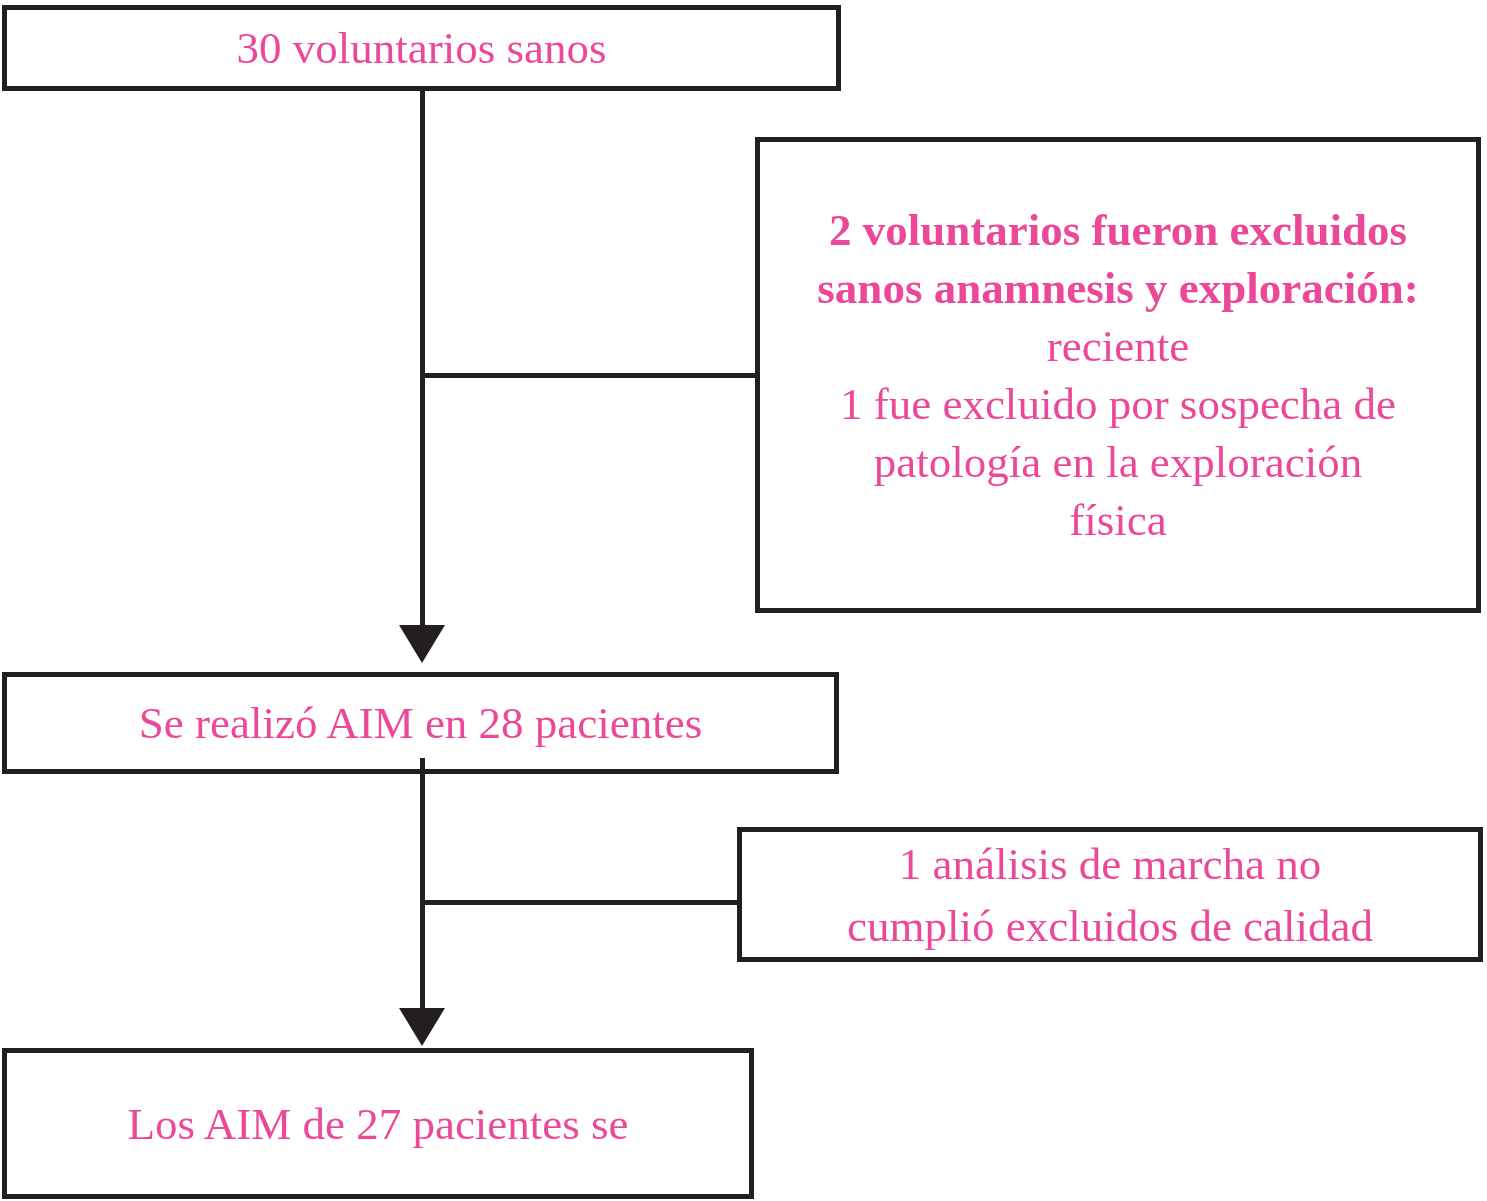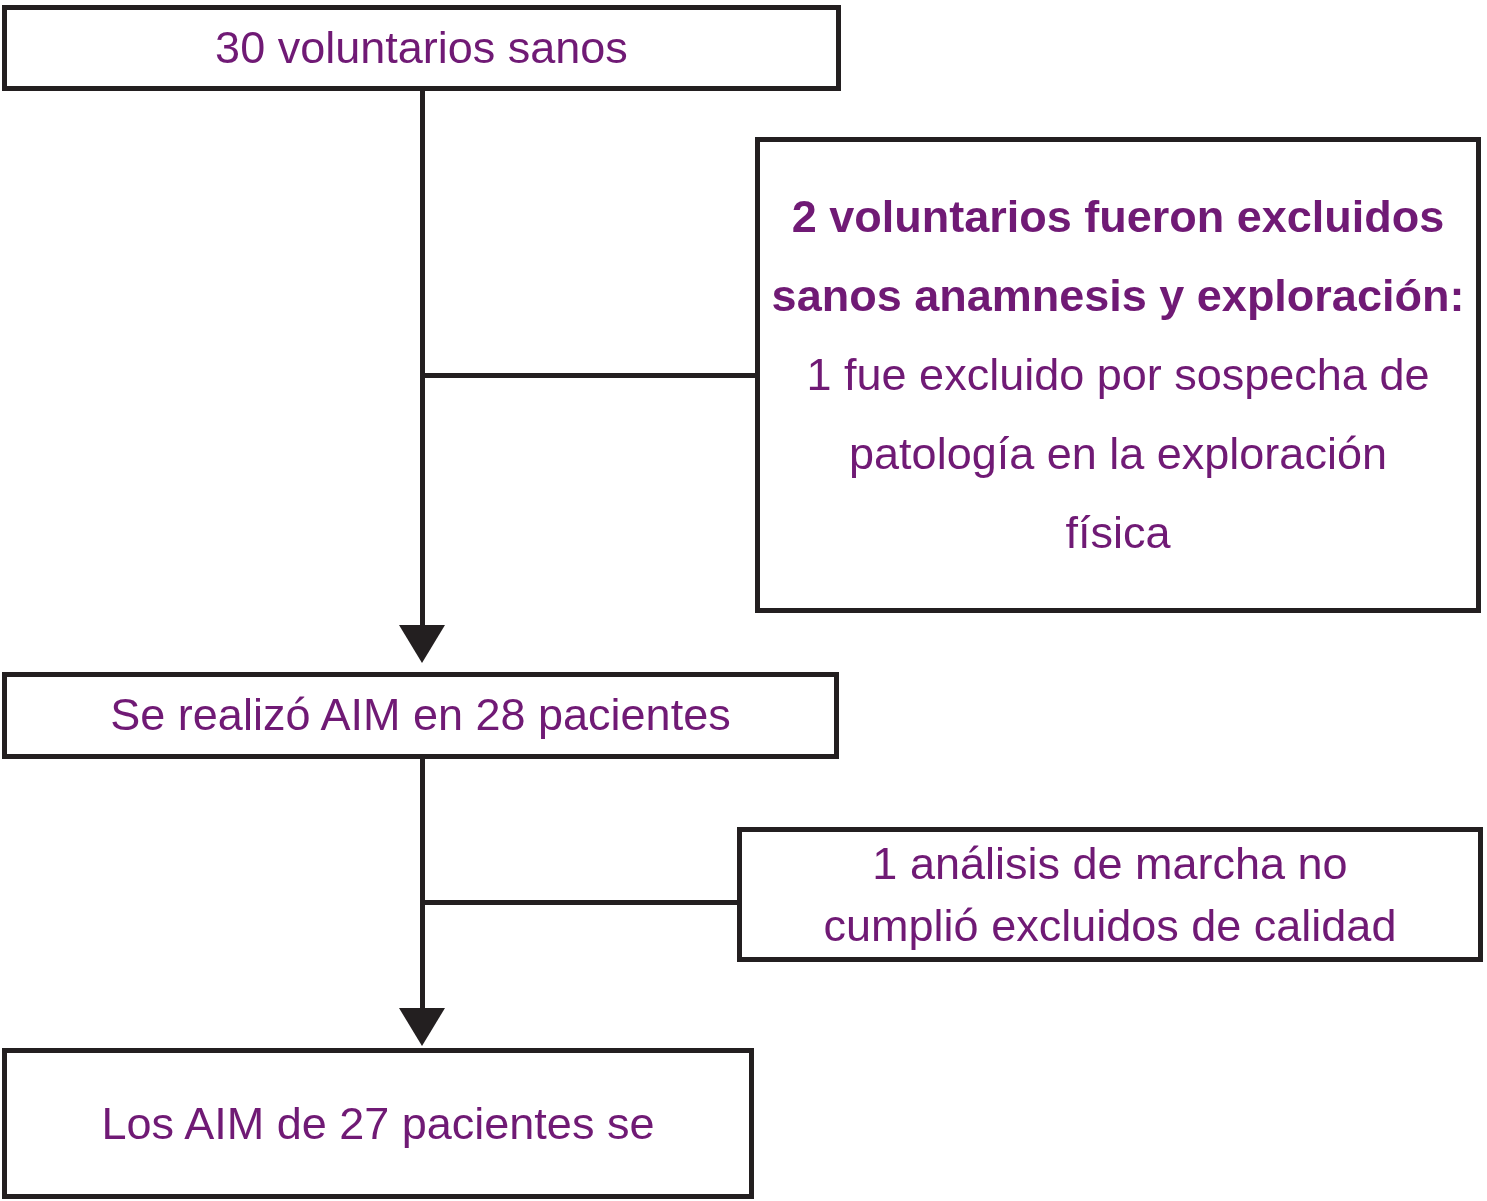--- a/index.html
+++ b/index.html
@@ -5,40 +5,40 @@
   html, body {
     margin: 0;
     padding: 0;
     background: #ffffff;
   }
   .canvas {
     position: relative;
     width: 1487px;
     height: 1201px;
     background: #ffffff;
-    font-family: Liberation Sans, sans-serif;
-    color: #701a75;
+    font-family: Liberation Serif, serif;
+    color: #ec4899;
     overflow: hidden;
   }
   .box {
     position: absolute;
     box-sizing: border-box;
     border: 5px solid #231f20;
     background: #ffffff;
     display: flex;
     flex-direction: column;
     align-items: center;
     justify-content: center;
     text-align: center;
     font-size: 45px;
     line-height: 1.25;
   }
   .box-top    { left: 2px;   top: 5px;    width: 839px; height: 86px; }
-  .box-excl   { left: 755px; top: 137px;  width: 726px; height: 476px; line-height: 58px; gap: 21px; }
-  .box-middle { left: 2px;   top: 672px;  width: 837px; height: 87px; }
+  .box-excl   { left: 755px; top: 137px;  width: 726px; height: 476px; line-height: 58px; }
+  .box-middle { left: 2px;   top: 672px;  width: 837px; height: 102px; }
   .box-qual   { left: 737px; top: 827px;  width: 746px; height: 135px; line-height: 62px; }
   .box-bottom { left: 2px;   top: 1048px; width: 752px; height: 151px; line-height: 66px; }
   .bold { font-weight: bold; }
   .vline {
     position: absolute;
     width: 5px;
     background: #231f20;
   }
   .hline {
     position: absolute;
@@ -71,20 +71,21 @@
 
   <div class="vline v1"></div>
 
   <div class="hline h1"></div>
 
   <div class="arrowhead a1"></div>
 
   <div class="box box-excl">
     <div class="bold">2 voluntarios fueron excluidos</div>
     <div class="bold">sanos anamnesis y exploración:</div>
+    <div>reciente</div>
     <div>1 fue excluido por sospecha de</div>
     <div>patología en la exploración</div>
     <div>física</div>
   </div>
 
   <div class="box box-middle">
     <div>Se realizó AIM en 28 pacientes</div>
   </div>
 
   <div class="vline v2"></div>

